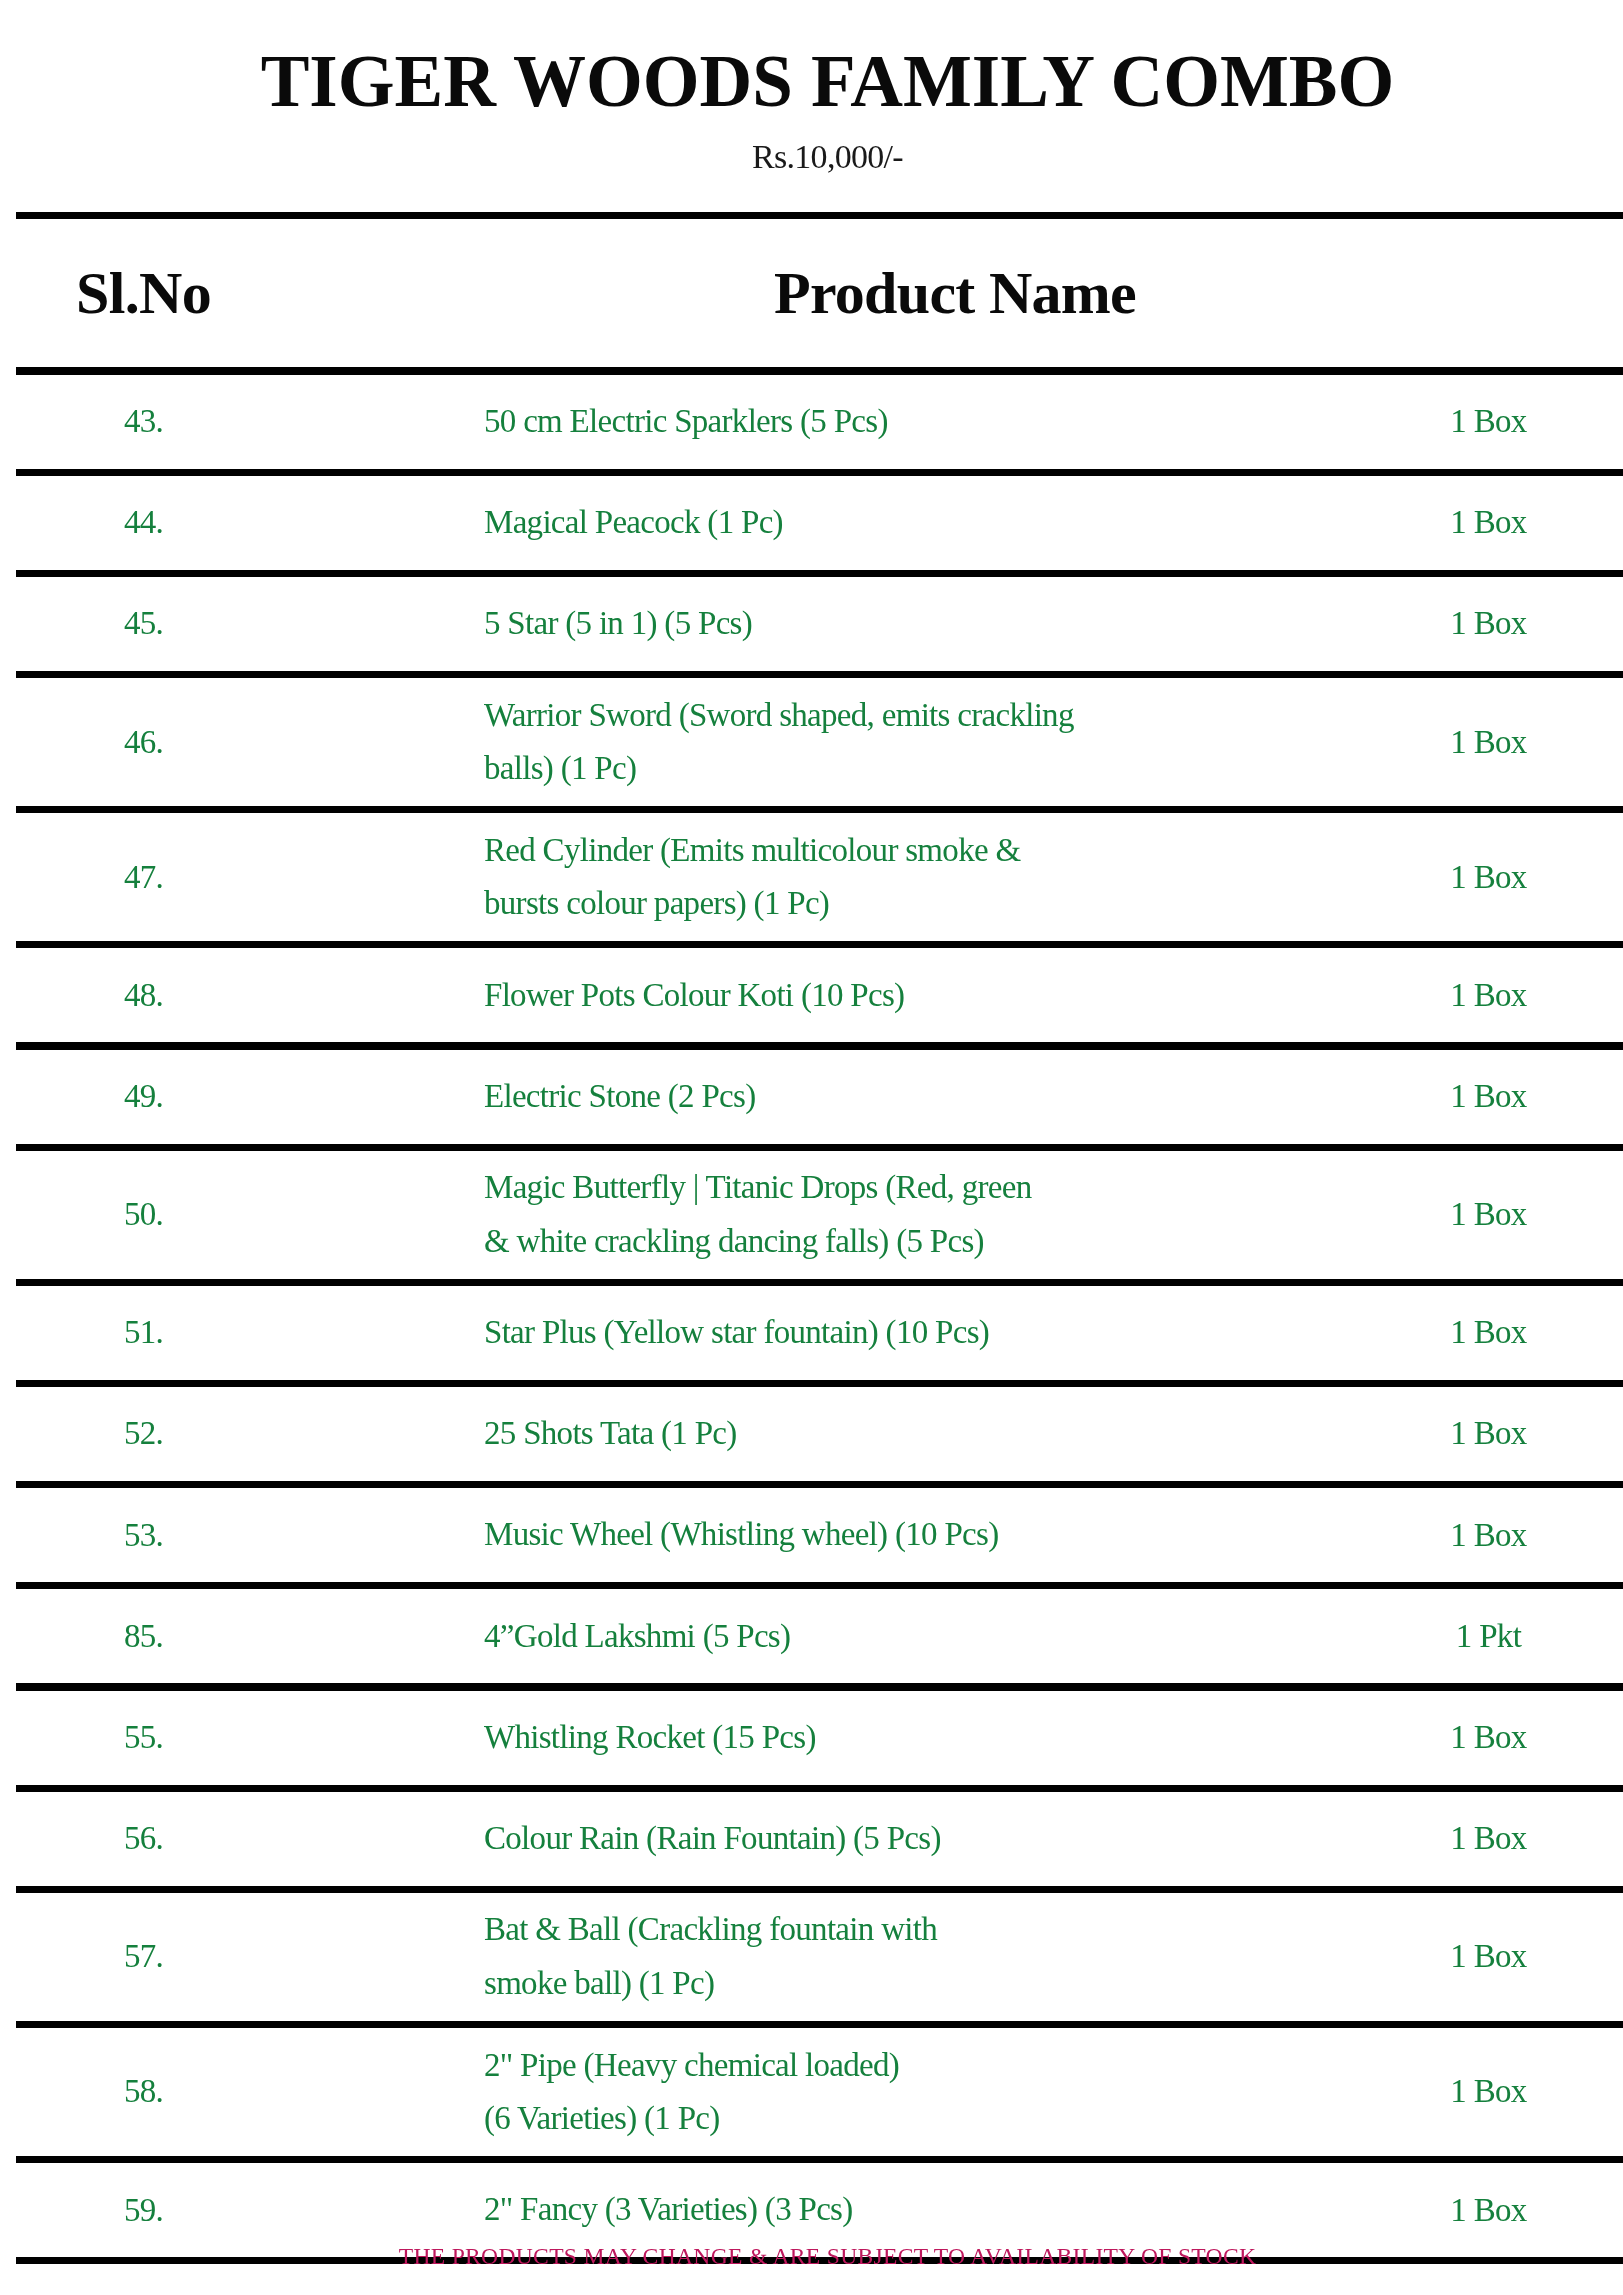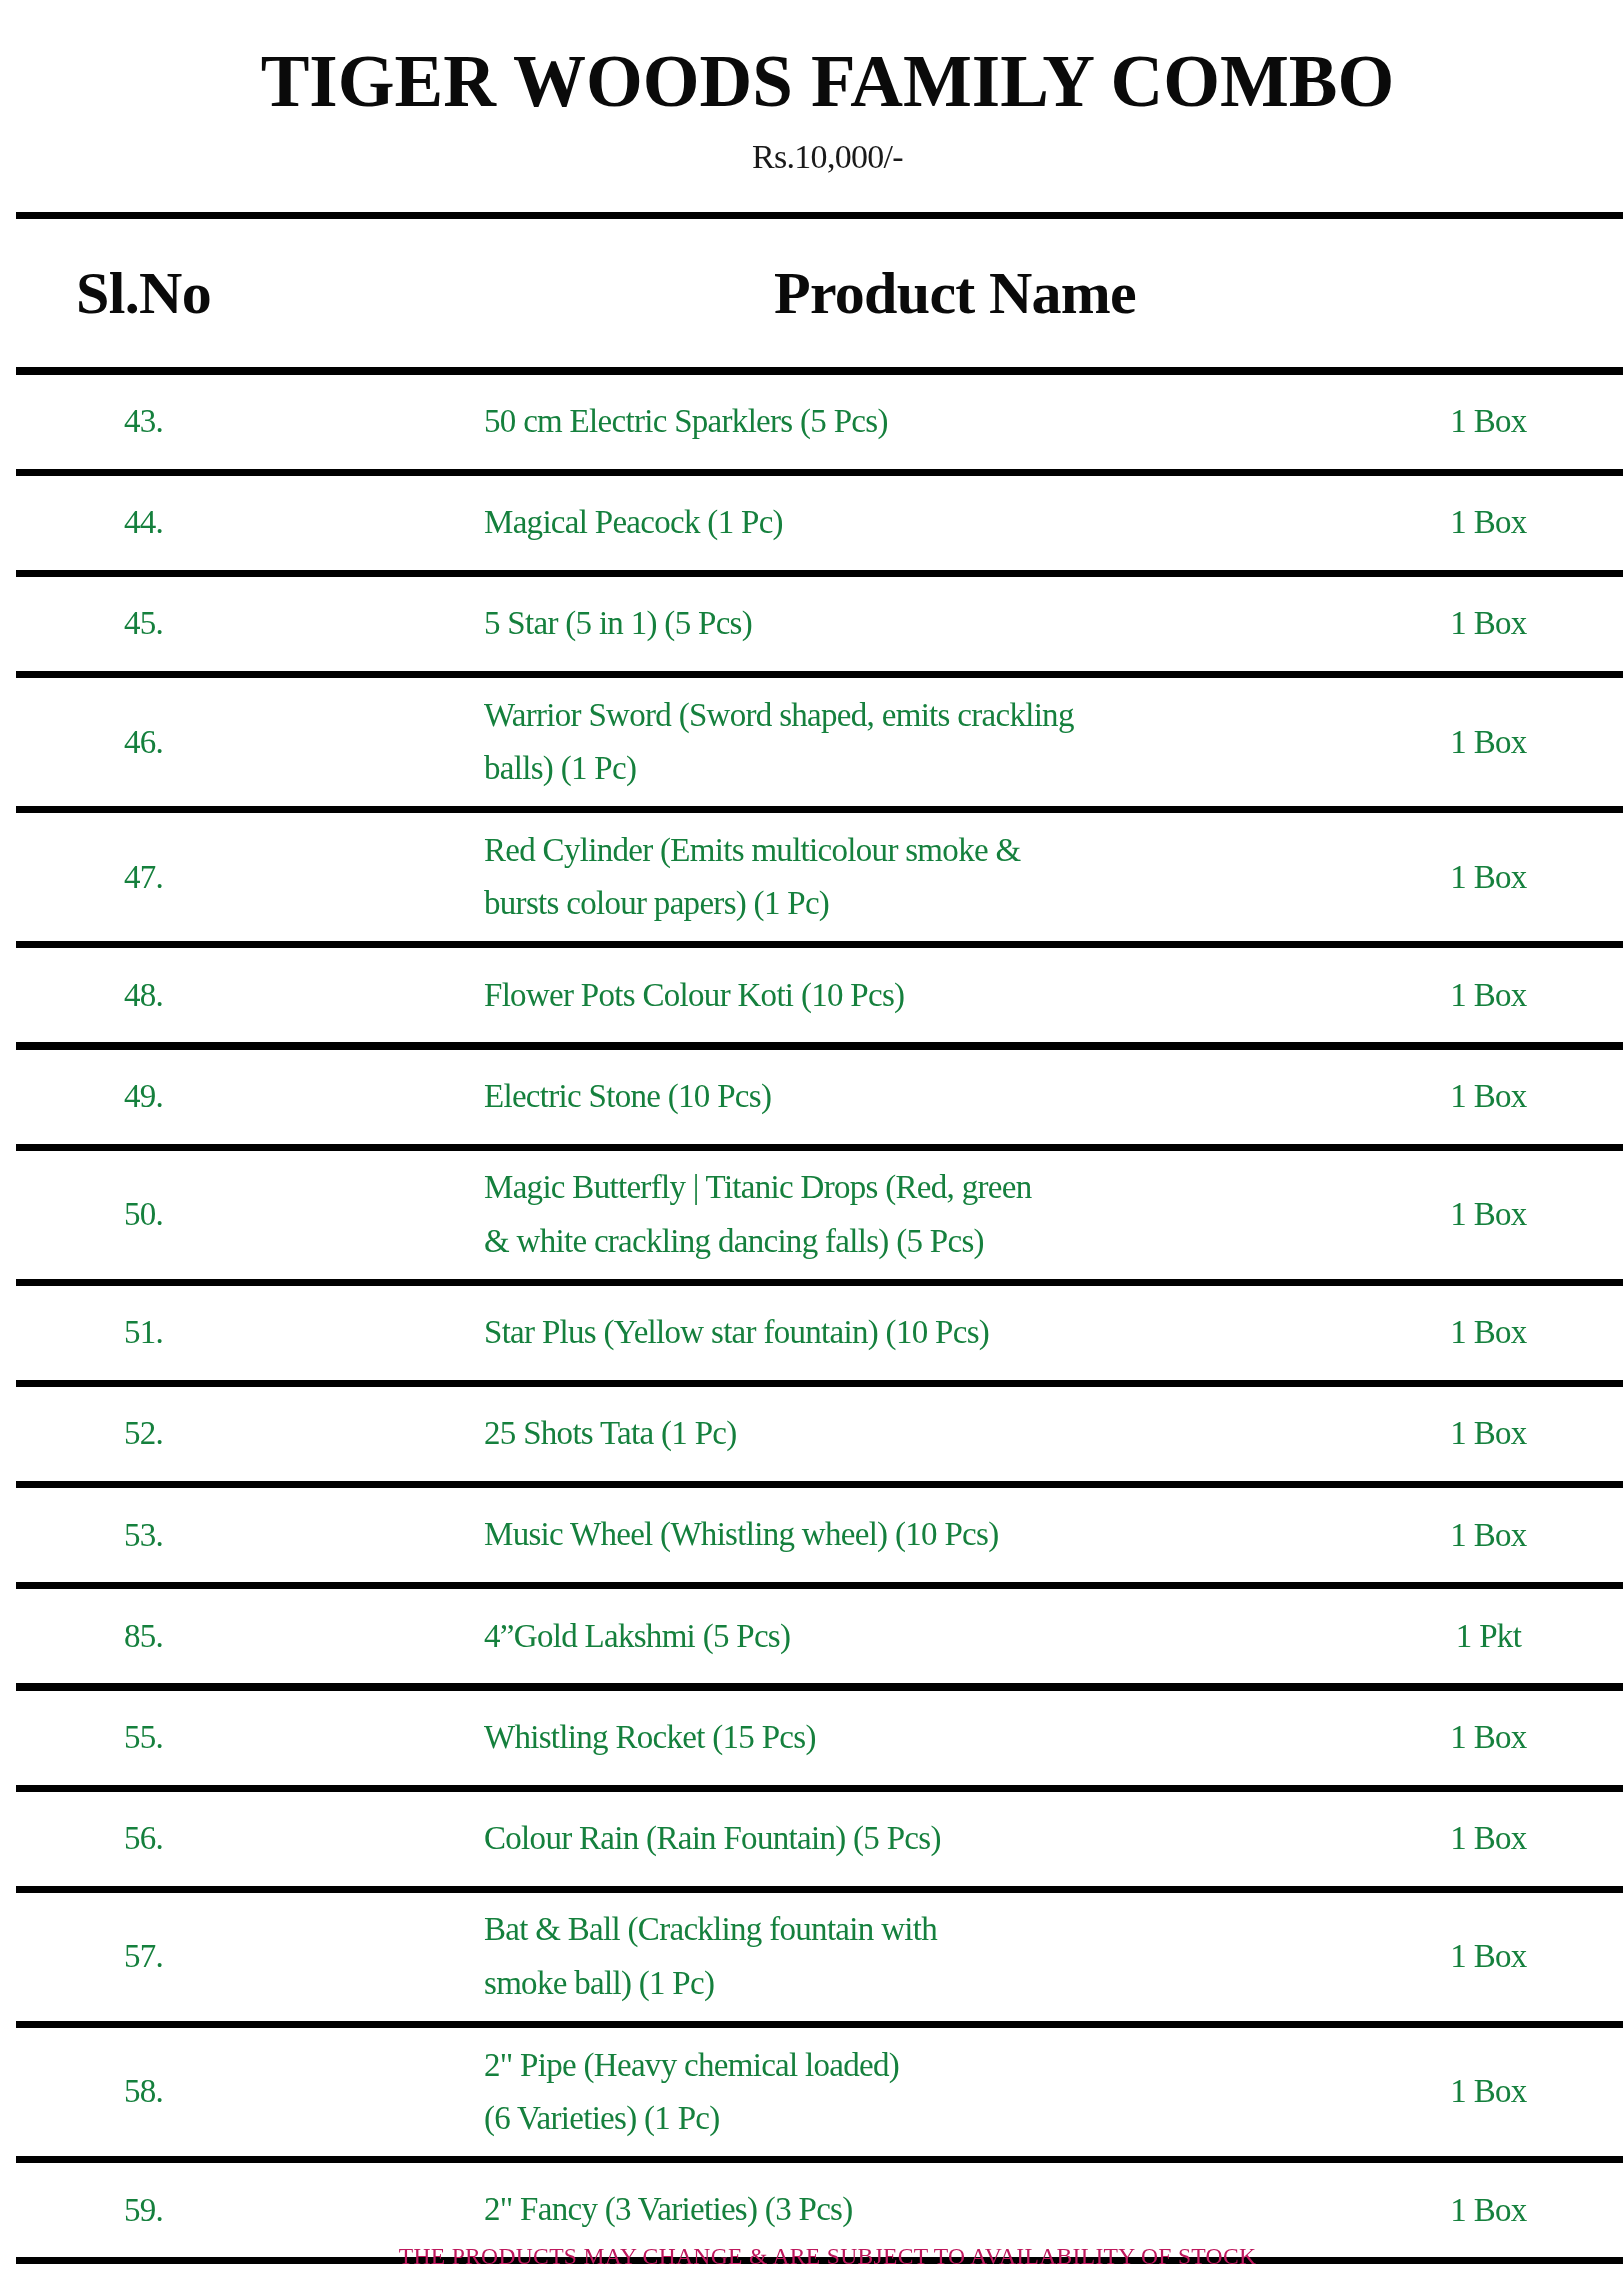--- a/index.html
+++ b/index.html
@@ -153,21 +153,21 @@
 
   <div class="row">
     <div class="c-sl">48.</div>
     <div class="c-name">Flower Pots Colour Koti (10 Pcs)</div>
     <div class="c-qty">1 Box</div>
   </div>
   <div class="hline"></div>
 
   <div class="row">
     <div class="c-sl">49.</div>
-    <div class="c-name">Electric Stone (10 Pcs)</div>
+    <div class="c-name">Electric Stone (2 Pcs)</div>
     <div class="c-qty">1 Box</div>
   </div>
   <div class="hline"></div>
 
   <div class="row">
     <div class="c-sl">50.</div>
     <div class="c-name">Magic Butterfly | Titanic Drops (Red, green
 &amp; white crackling dancing falls) (5 Pcs)</div>
     <div class="c-qty">1 Box</div>
   </div>

